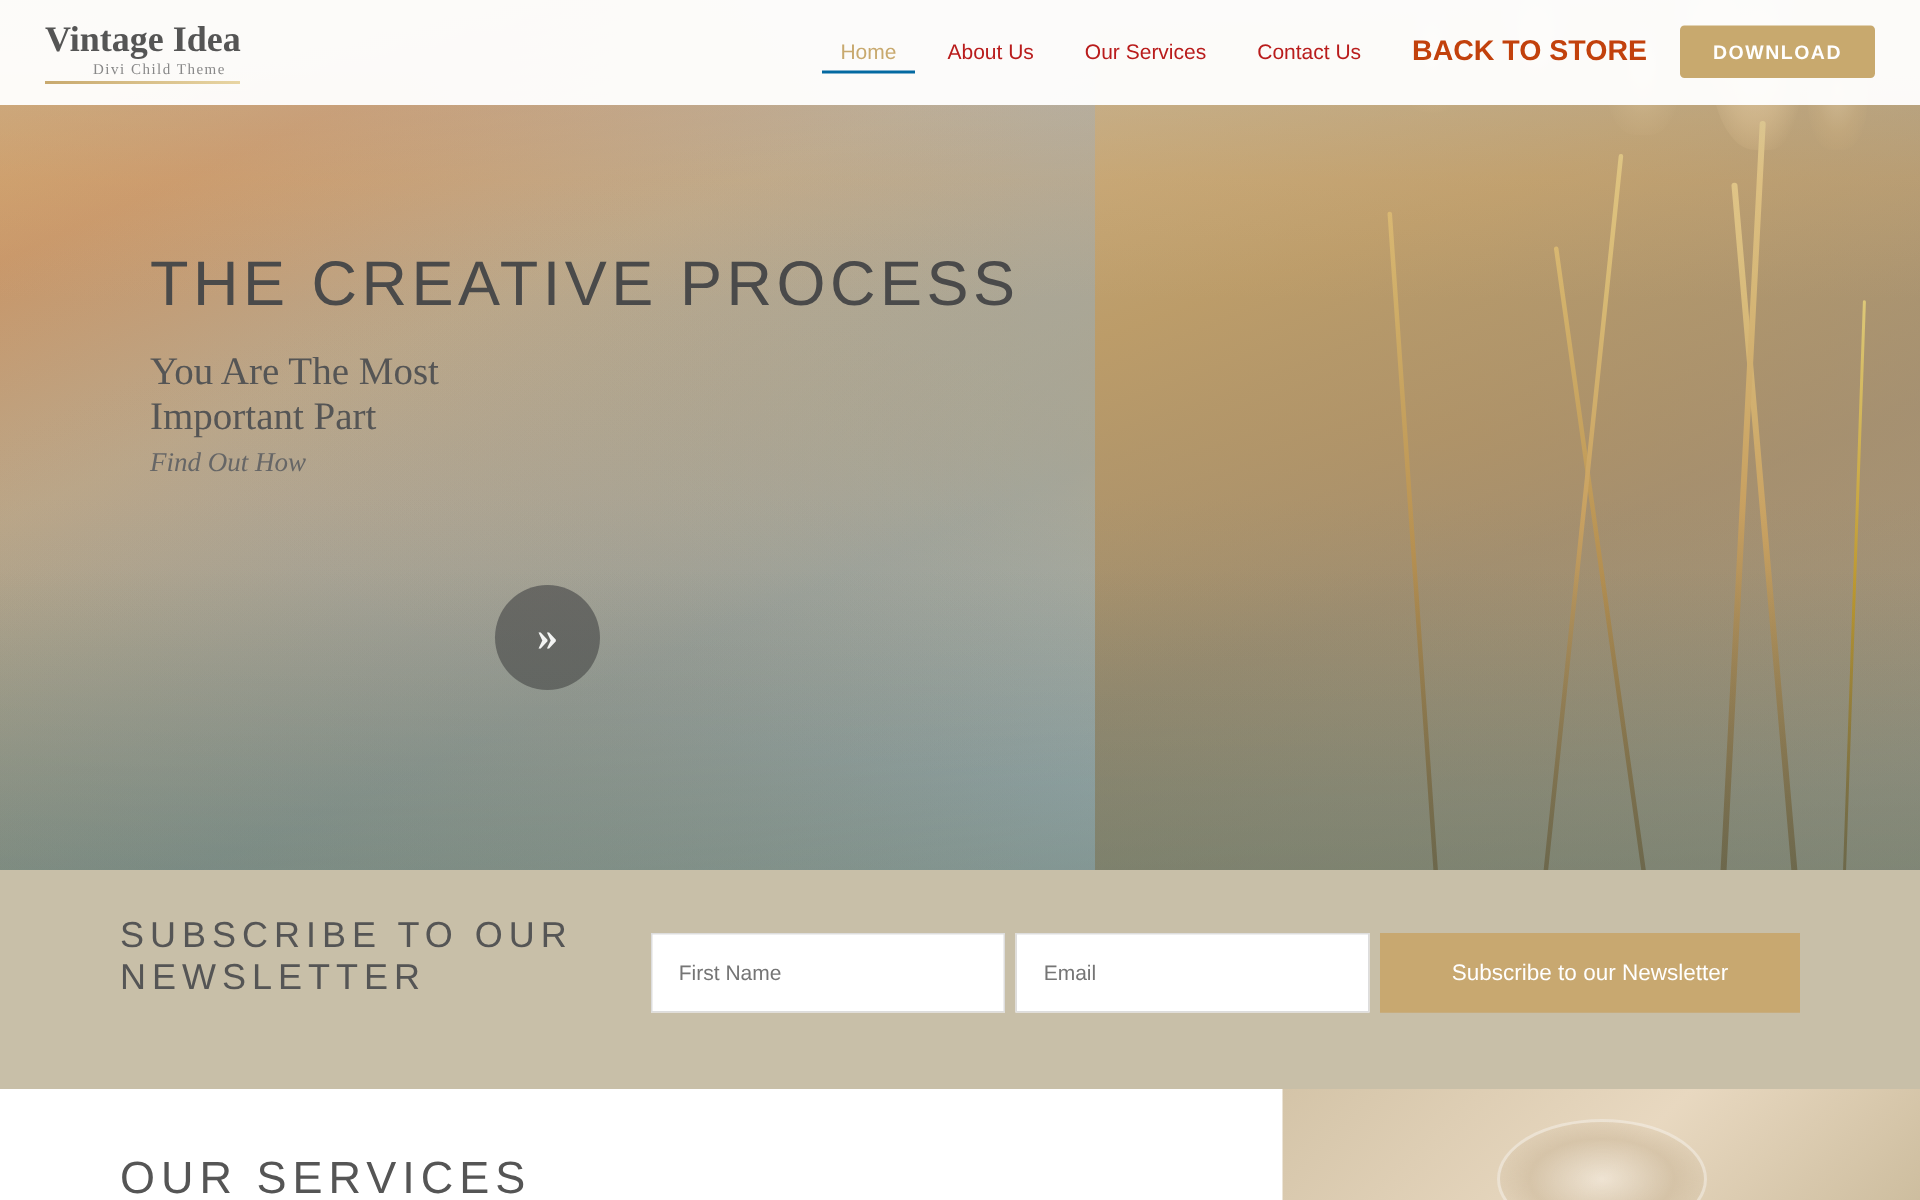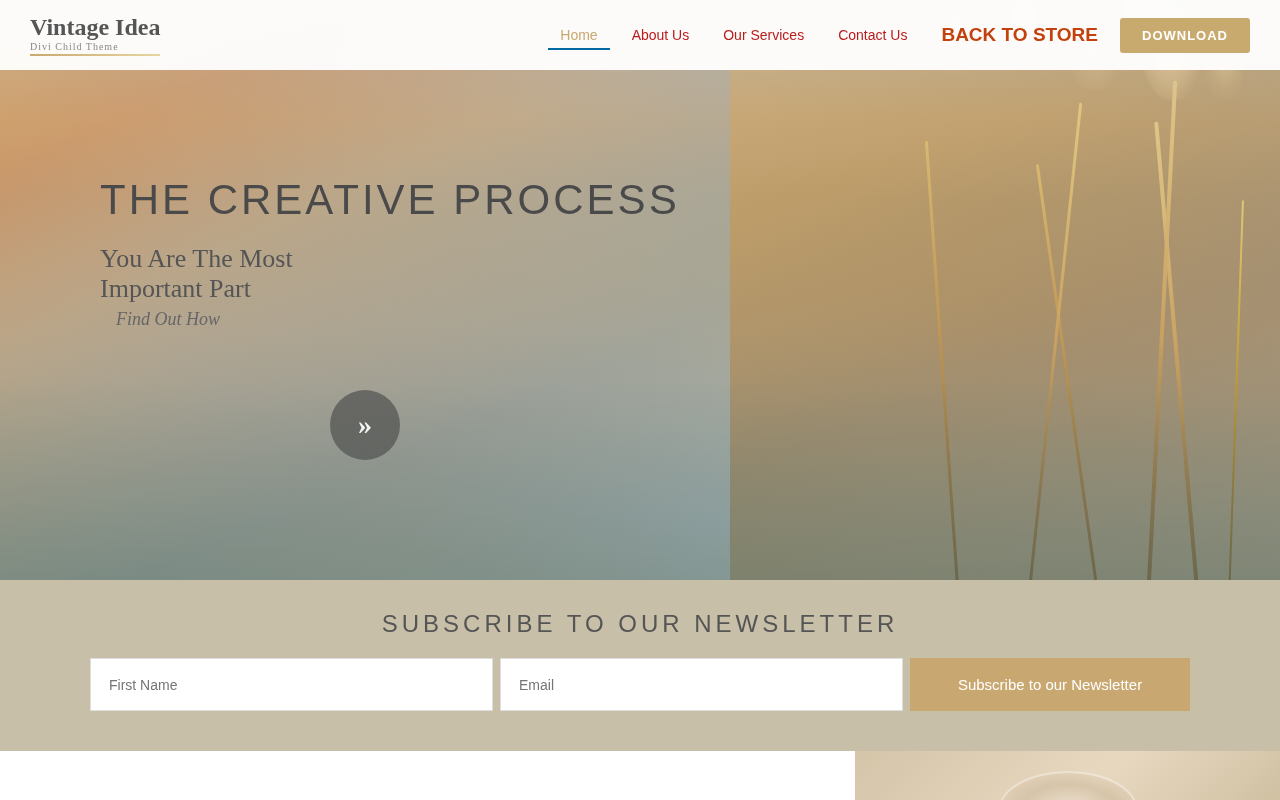--- a/index.html
+++ b/index.html
@@ -25,20 +25,21 @@
     .logo-title {
       font-size: 24px;
       font-weight: bold;
       color: #555;
       font-family: Georgia, serif;
     }
     .logo-subtitle {
       font-size: 10px;
       color: #888;
       letter-spacing: 1px;
+      margin-left: 32px;
     }
     .logo-line {
       height: 2px;
       background: linear-gradient(to right, #c8a96e, #e8d5a3);
       margin-top: 2px;
     }
     .nav-links {
       display: flex;
       align-items: center;
       gap: 10px;
@@ -102,21 +103,21 @@
       position: absolute;
       bottom: 0;
       left: 0;
       right: 0;
       height: 200px;
       background: linear-gradient(to top, rgba(80,100,80,0.3) 0%, transparent 100%);
     }
 
     .hero-content {
       position: absolute;
-      top: 176px;
+      top: 165px;
       left: 100px;
     }
     .hero-title {
       font-size: 42px;
       font-weight: normal;
       color: #4a4a4a;
       letter-spacing: 3px;
       font-family: Arial, sans-serif;
       text-transform: uppercase;
     }
@@ -126,21 +127,20 @@
       margin-top: 20px;
       font-family: Georgia, serif;
       font-weight: normal;
     }
     .hero-tagline {
       font-size: 18px;
       color: #666;
       margin-top: 5px;
       font-family: Georgia, serif;
       font-style: italic;
-      margin-left: 16px;
     }
     .hero-arrow {
       position: absolute;
       bottom: 120px;
       left: 330px;
       width: 70px;
       height: 70px;
       border-radius: 50%;
       background: rgba(80,80,80,0.7);
       display: flex;
@@ -150,21 +150,21 @@
       font-size: 28px;
       color: #fff;
       font-weight: bold;
     }
 
     
     .newsletter-section {
       background: #c8bfa8;
       padding: 30px 80px 40px;
       display: flex;
-      flex-direction: column;
+      flex-direction: row;
       align-items: center;
     }
     .newsletter-title {
       font-size: 24px;
       letter-spacing: 4px;
       color: #555;
       font-family: Arial, sans-serif;
       text-transform: uppercase;
       margin-bottom: 20px;
       font-weight: normal;

